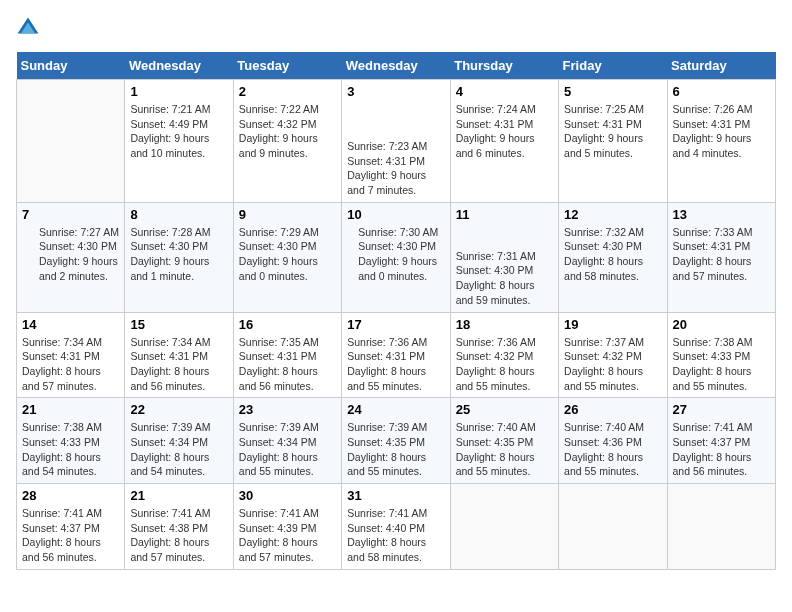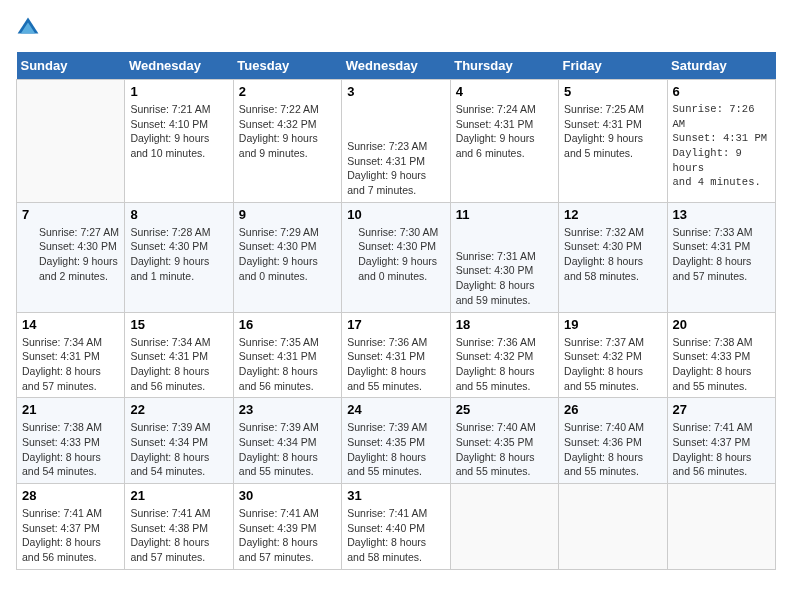--- a/index.html
+++ b/index.html
@@ -108,21 +108,21 @@
         <th>Friday</th>
         <th>Saturday</th>
       </tr>
   </thead>
   <tbody id="calendar-body">
   <tr>
         <td class="empty"></td>
         <td>
           <span class="day-number">1</span>
           <div class="day-info" style="white-space: pre-line;">Sunrise: 7:21 AM
-Sunset: 4:10 PM
+Sunset: 4:49 PM
 Daylight: 9 hours
 and 10 minutes.</div>
         </td>
         <td>
           <span class="day-number">2</span>
           <div class="day-info" style="white-space: pre-line;">Sunrise: 7:22 AM
 Sunset: 4:32 PM
 Daylight: 9 hours
 and 9 minutes.</div>
         </td>
@@ -142,21 +142,21 @@
         </td>
         <td>
           <span class="day-number">5</span>
           <div class="day-info" style="white-space: pre-line;">Sunrise: 7:25 AM
 Sunset: 4:31 PM
 Daylight: 9 hours
 and 5 minutes.</div>
         </td>
         <td>
           <span class="day-number">6</span>
-          <div class="day-info" style="white-space: pre-line; font-family: Liberation Mono, monospace;">Sunrise: 7:26 AM
+          <div class="day-info" style="white-space: pre-line;">Sunrise: 7:26 AM
 Sunset: 4:31 PM
 Daylight: 9 hours
 and 4 minutes.</div>
         </td>
       </tr>
       <tr>
         <td>
           <span class="day-number">7</span>
           <div class="day-info" style="white-space: pre-line; margin-left: 17px;">Sunrise: 7:27 AM
 Sunset: 4:30 PM

